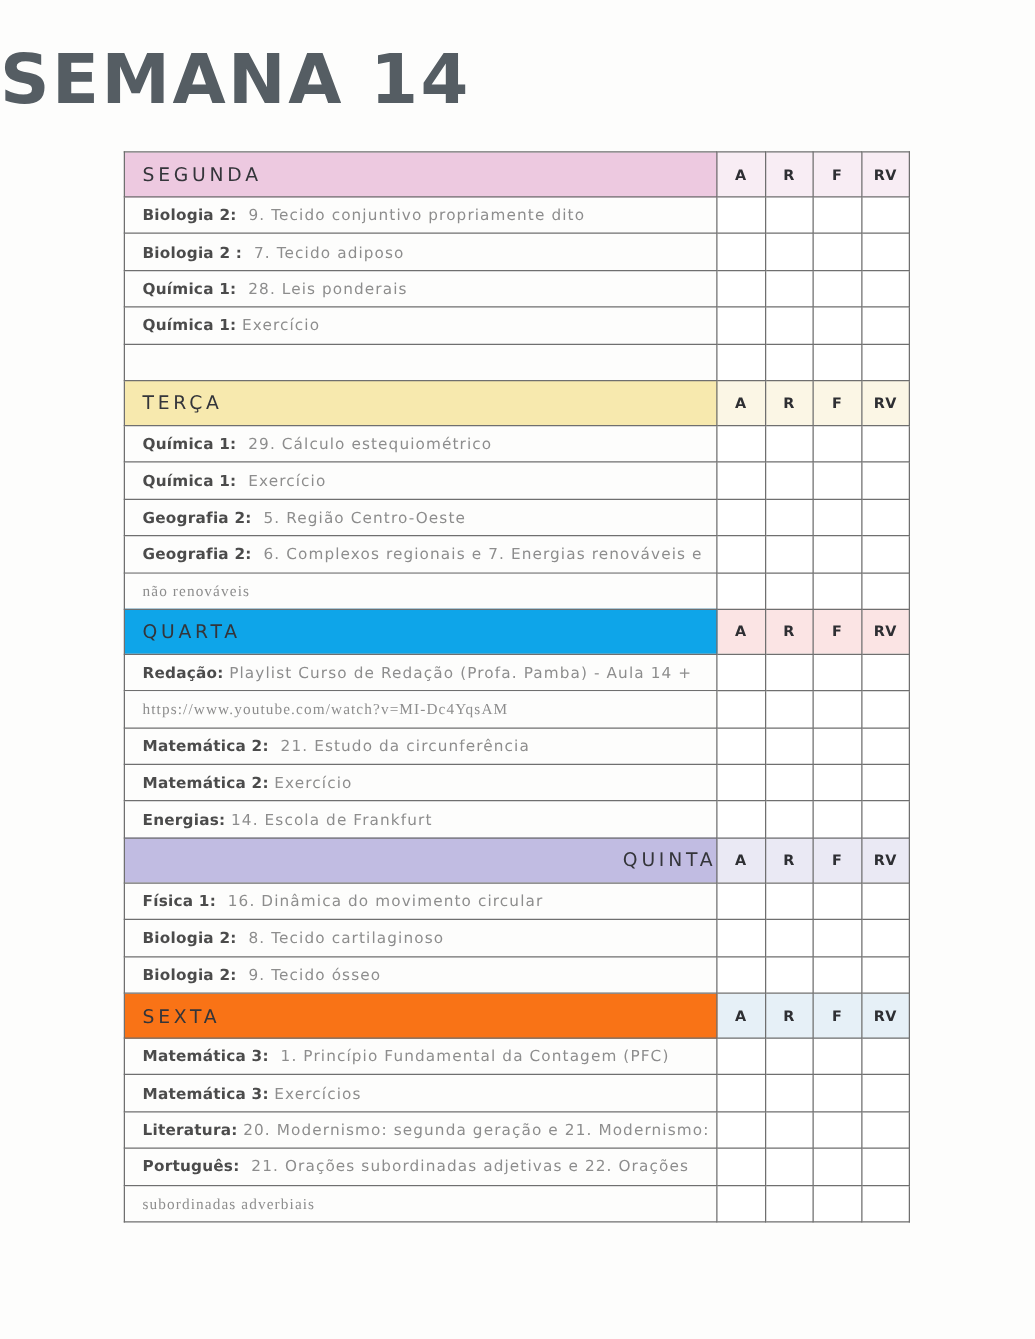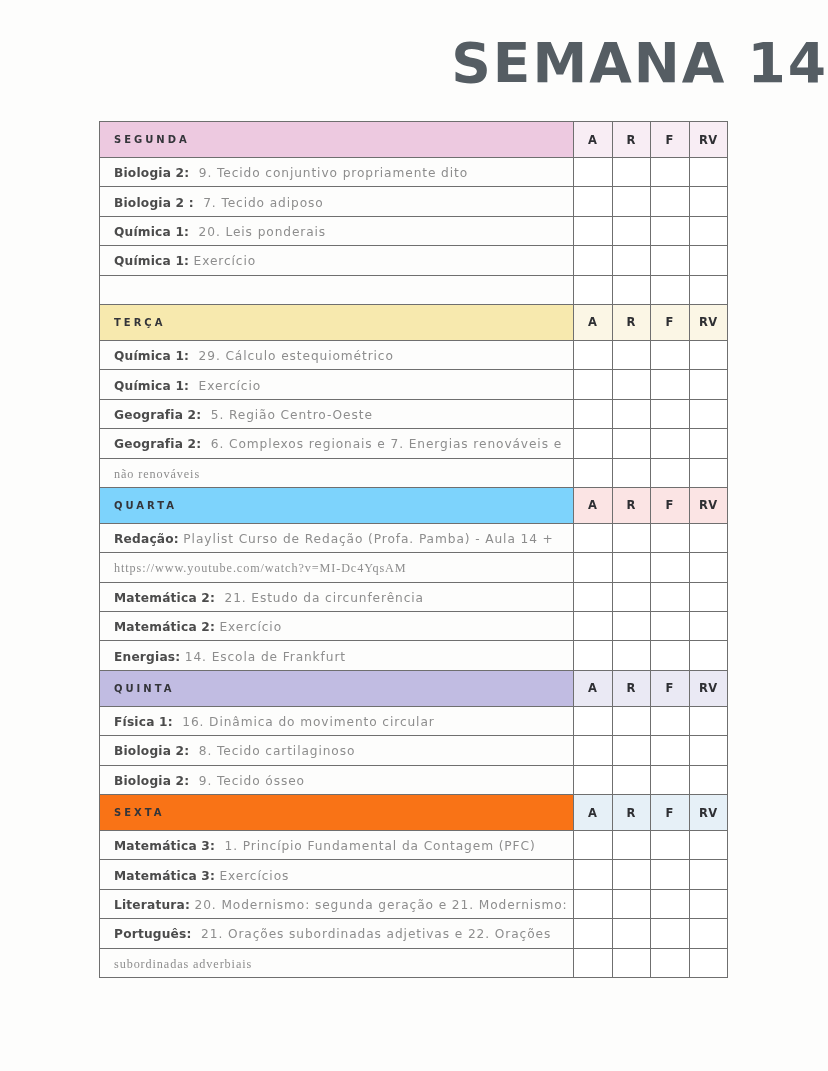--- a/index.html
+++ b/index.html
@@ -15,21 +15,21 @@
   }
 
   .page {
     position: relative;
     width: 828px;
     height: 1071px;
     box-sizing: border-box;
   }
 
   .title {
-    text-align: right;
+    text-align: left;
     font-family: "DejaVu Sans", sans-serif;
     font-size: 55px;
     font-weight: bold;
     color: #555d63;
     letter-spacing: 2px;
     padding-top: 36px;
     margin: 0;
     line-height: 1;
   }
 
@@ -51,22 +51,22 @@
   
   col.c-task { width: 474px; }
   col.c-mark { width: 38.5px; }
 
   
   tr.day-row td {
     height: 35px;
   }
   td.day-name {
     padding: 0 0 0 14px;
-    font-size: 10px;
-    font-weight: bold;
+    font-size: 15px;
+    font-weight: normal;
     letter-spacing: 3px;
     color: #34353a;
     font-family: "DejaVu Sans", sans-serif;
   }
   td.mark-head {
     text-align: center;
     font-size: 11.5px;
     font-weight: bold;
     color: #2e2f33;
     font-family: "DejaVu Sans", sans-serif;
@@ -153,21 +153,21 @@
           <td class="mark-cell"></td>
         </tr>
         <tr class="task-row">
           <td class="task"><span class="subject">Biologia 2 :</span> <span class="detail">7. Tecido adiposo</span></td>
           <td class="mark-cell"></td>
           <td class="mark-cell"></td>
           <td class="mark-cell"></td>
           <td class="mark-cell"></td>
         </tr>
         <tr class="task-row">
-          <td class="task"><span class="subject">Química 1:</span> <span class="detail">20. Leis ponderais</span></td>
+          <td class="task"><span class="subject">Química 1:</span> <span class="detail">28. Leis ponderais</span></td>
           <td class="mark-cell"></td>
           <td class="mark-cell"></td>
           <td class="mark-cell"></td>
           <td class="mark-cell"></td>
         </tr>
         <tr class="task-row">
           <td class="task"><span class="subject">Química 1:</span> <span class="detail nogap">Exercício</span></td>
           <td class="mark-cell"></td>
           <td class="mark-cell"></td>
           <td class="mark-cell"></td>
@@ -216,21 +216,21 @@
           <td class="mark-cell"></td>
         </tr>
         <tr class="task-row">
           <td class="task continued"><span class="cont">não renováveis</span></td>
           <td class="mark-cell"></td>
           <td class="mark-cell"></td>
           <td class="mark-cell"></td>
           <td class="mark-cell"></td>
         </tr>
         <tr class="day-row">
-          <td class="day-name" style="background: #7dd3fc;">QUARTA</td>
+          <td class="day-name" style="background: #0ea5e9;">QUARTA</td>
           <td class="mark-head" style="background: rgba(247, 172, 172, 0.3);">A</td>
           <td class="mark-head" style="background: rgba(247, 172, 172, 0.3);">R</td>
           <td class="mark-head" style="background: rgba(247, 172, 172, 0.3);">F</td>
           <td class="mark-head" style="background: rgba(247, 172, 172, 0.3);">RV</td>
         </tr>
         <tr class="task-row">
           <td class="task"><span class="subject">Redação:</span> <span class="detail nogap">Playlist Curso de Redação (Profa. Pamba) - Aula 14 +</span></td>
           <td class="mark-cell"></td>
           <td class="mark-cell"></td>
           <td class="mark-cell"></td>
@@ -258,21 +258,21 @@
           <td class="mark-cell"></td>
         </tr>
         <tr class="task-row">
           <td class="task"><span class="subject">Energias:</span> <span class="detail nogap">14. Escola de Frankfurt</span></td>
           <td class="mark-cell"></td>
           <td class="mark-cell"></td>
           <td class="mark-cell"></td>
           <td class="mark-cell"></td>
         </tr>
         <tr class="day-row">
-          <td class="day-name" style="background: rgb(193, 188, 226);">QUINTA</td>
+          <td class="day-name" style="background: rgb(193, 188, 226); text-align: right;">QUINTA</td>
           <td class="mark-head" style="background: rgba(193, 188, 226, 0.3);">A</td>
           <td class="mark-head" style="background: rgba(193, 188, 226, 0.3);">R</td>
           <td class="mark-head" style="background: rgba(193, 188, 226, 0.3);">F</td>
           <td class="mark-head" style="background: rgba(193, 188, 226, 0.3);">RV</td>
         </tr>
         <tr class="task-row">
           <td class="task"><span class="subject">Física 1:</span> <span class="detail">16. Dinâmica do movimento circular</span></td>
           <td class="mark-cell"></td>
           <td class="mark-cell"></td>
           <td class="mark-cell"></td>

